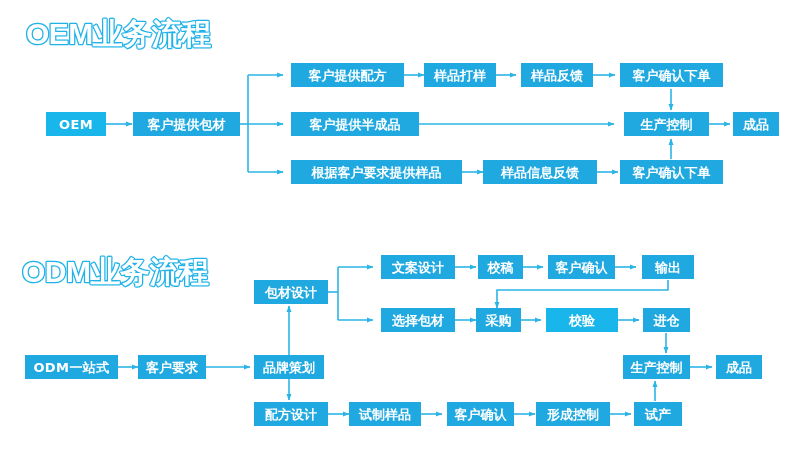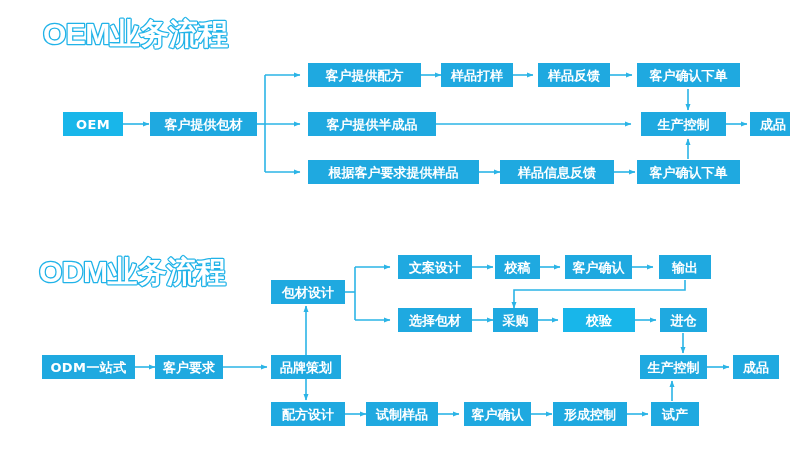--- a/index.html
+++ b/index.html
@@ -1,21 +1,21 @@
 <!DOCTYPE html>
 <html><head>
 <meta charset="utf-8">
 <style>
   html,body{margin:0;padding:0;background:#ffffff;}
   body{
     width:790px;height:450px;
     font-family:"Liberation Sans","DejaVu Sans",sans-serif;
     overflow:hidden;position:relative;
   }
-  #stage{position:absolute;left:17px;top:0;width:632px;height:450px;}
+  #stage{position:absolute;left:0;top:0;width:632px;height:450px;}
   svg#flow{position:absolute;left:0;top:0;width:790px;height:450px;}
 
   .title-text{
     font-size:30px;
     font-weight:bold;
     fill:#ffffff;
     stroke:#21b3e8;
     stroke-width:2.6px;
     paint-order:stroke fill;
     stroke-linejoin:round;

